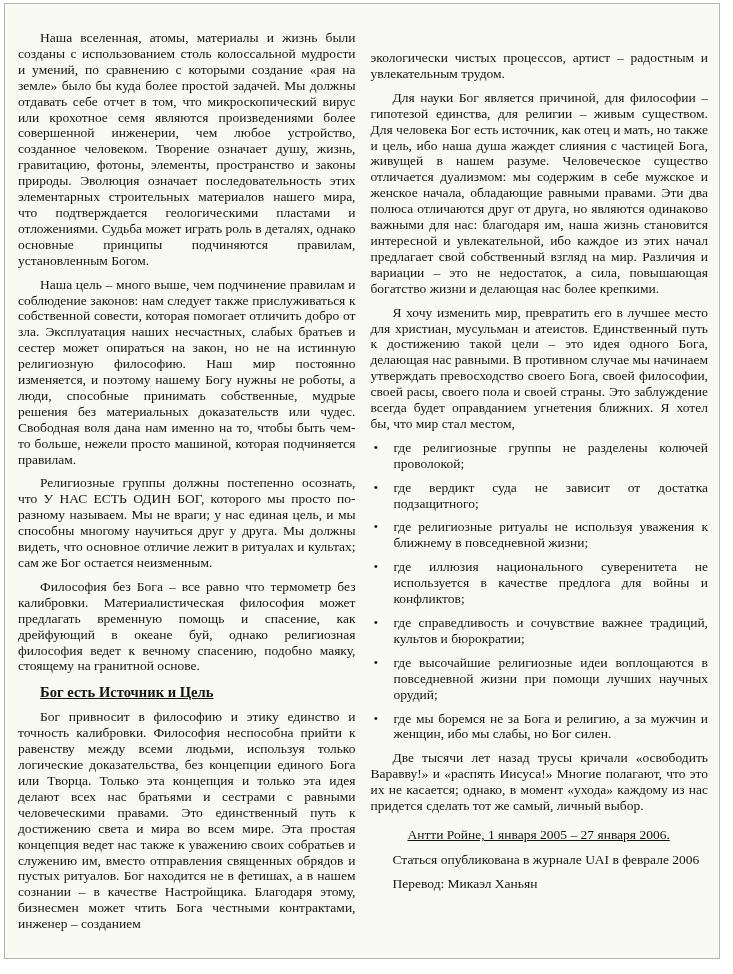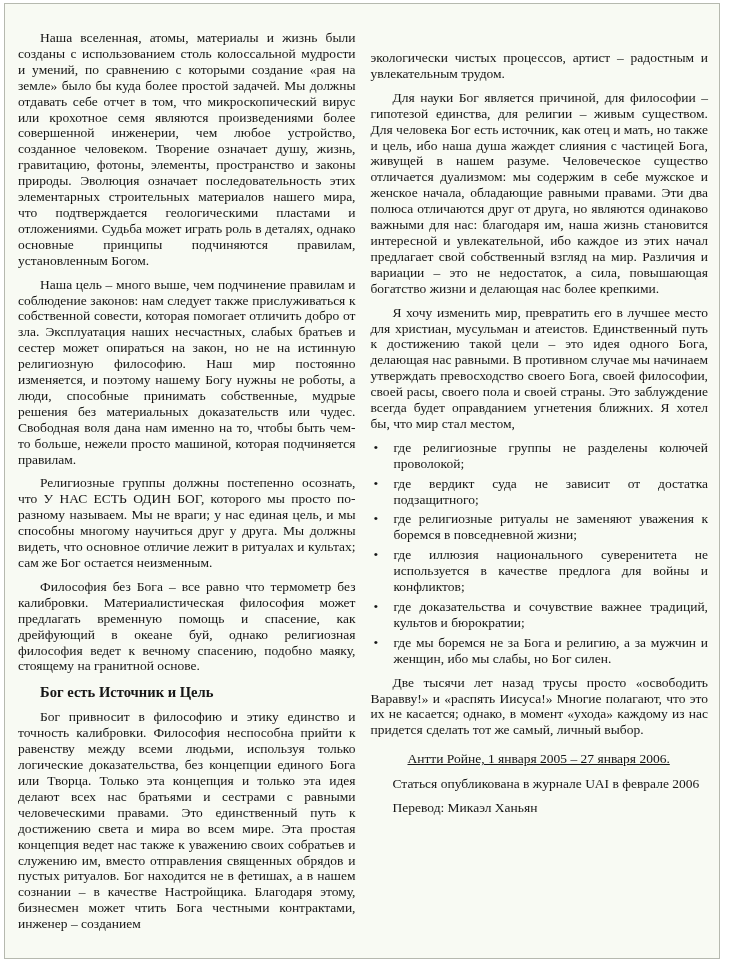--- a/index.html
+++ b/index.html
@@ -42,29 +42,30 @@
   .col p.no-indent {
     text-indent: 0;
     margin-top: 20px;
   }
   .col h2 {
     font-size: 14.6px;
     font-weight: bold;
     margin: 10px 0 9px 0;
     text-indent: 22px;
     line-height: 16px;
+    text-decoration: underline;
   }
   ul.bullets {
     list-style: none;
     margin: 0 0 8px 0;
     padding: 0 0 0 23px;
   }
   ul.bullets li {
     position: relative;
-    margin: 0 0 4px 0;
+    margin: 8px 0 4px 0;
     text-align: justify;
   }
   ul.bullets li::before {
     content: "\2022";
     position: absolute;
     left: -20px;
     top: 0;
   }
   p.signature {
     text-indent: 0;
@@ -95,25 +96,26 @@
       <p>Бог привносит в философию и этику единство и точность калибровки. Философия неспособна прийти к равенству между всеми людьми, используя только логические доказательства, без концепции единого Бога или Творца. Только эта концепция и только эта идея делают всех нас братьями и сестрами с равными человеческими правами. Это единственный путь к достижению света и мира во всем мире. Эта простая концепция ведет нас также к уважению своих собратьев и служению им, вместо отправления священных обрядов и пустых ритуалов. Бог находится не в фетишах, а в нашем сознании – в качестве Настройщика. Благодаря этому, бизнесмен может чтить Бога честными контрактами, инженер – созданием</p>
     </div>
 
     <div class="col">
       <p class="no-indent">экологически чистых процессов, артист – радостным и увлекательным трудом.</p>
       <p>Для науки Бог является причиной, для философии – гипотезой единства, для религии – живым существом. Для человека Бог есть источник, как отец и мать, но также и цель, ибо наша душа жаждет слияния с частицей Бога, живущей в нашем разуме. Человеческое существо отличается дуализмом: мы содержим в себе мужское и женское начала, обладающие равными правами. Эти два полюса отличаются друг от друга, но являются одинаково важными для нас: благодаря им, наша жизнь становится интересной и увлекательной, ибо каждое из этих начал предлагает свой собственный взгляд на мир. Различия и вариации – это не недостаток, а сила, повышающая богатство жизни и делающая нас более крепкими.</p>
       <p>Я хочу изменить мир, превратить его в лучшее место для христиан, мусульман и атеистов. Единственный путь к достижению такой цели – это идея одного Бога, делающая нас равными. В противном случае мы начинаем утверждать превосходство своего Бога, своей философии, своей расы, своего пола и своей страны. Это заблуждение всегда будет оправданием угнетения ближних. Я хотел бы, что мир стал местом,</p>
       <ul class="bullets">
         <li>где религиозные группы не разделены колючей проволокой;</li>
         <li>где вердикт суда не зависит от достатка подзащитного;</li>
-        <li>где религиозные ритуалы не заменяют уважения к боремся в повседневной жизни;</li>
+        <li>где религиозные ритуалы не используя уважения к ближнему в повседневной жизни;</li>
         <li>где иллюзия национального суверенитета не используется в качестве предлога для войны и конфликтов;</li>
-        <li>где доказательства и сочувствие важнее традиций, культов и бюрократии;</li>
+        <li>где справедливость и сочувствие важнее традиций, культов и бюрократии;</li>
+        <li>где высочайшие религиозные идеи воплощаются в повседневной жизни при помощи лучших научных орудий;</li>
         <li>где мы боремся не за Бога и религию, а за мужчин и женщин, ибо мы слабы, но Бог силен.</li>
       </ul>
-      <p>Две тысячи лет назад трусы просто «освободить Варавву!» и «распять Иисуса!» Многие полагают, что это их не касается; однако, в момент «ухода» каждому из нас придется сделать тот же самый, личный выбор.</p>
+      <p>Две тысячи лет назад трусы кричали «освободить Варавву!» и «распять Иисуса!» Многие полагают, что это их не касается; однако, в момент «ухода» каждому из нас придется сделать тот же самый, личный выбор.</p>
       <p class="signature"><span>Антти Ройне, 1 января 2005 – 27 января 2006.</span></p>
       <p class="footer-note">Статься опубликована в журнале UAI в феврале 2006</p>
       <p class="footer-note">Перевод: Микаэл Ханьян</p>
     </div>
 
   </div>
 </div>
 
 </body></html>

